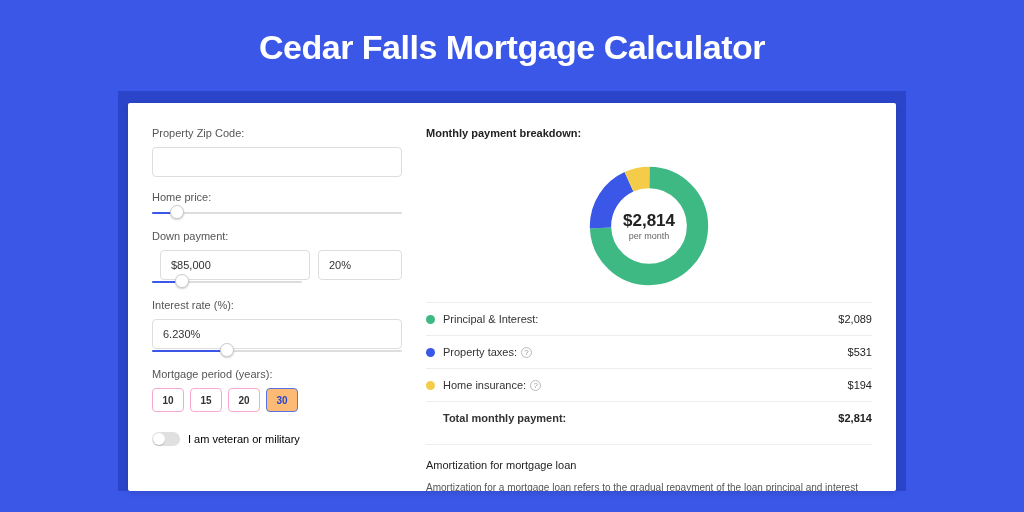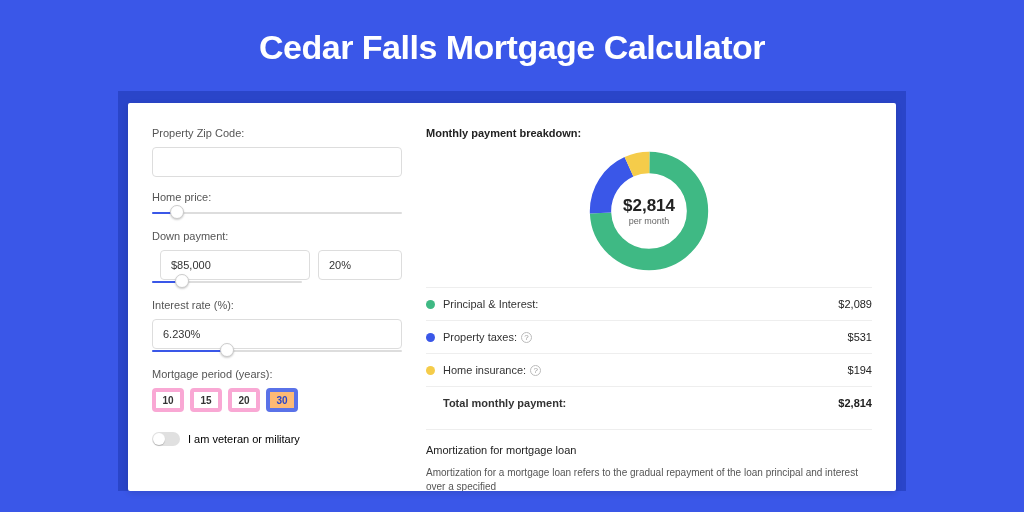--- a/index.html
+++ b/index.html
@@ -98,21 +98,21 @@
     background: #fff;
     border: 1px solid #ccc;
     border-radius: 50%;
     box-shadow: 0 1px 2px rgba(0,0,0,0.2);
     transform: translateX(-50%);
   }
   .period-row { display: flex; gap: 6px; }
   .period-btn {
     width: 32px; height: 24px;
     display: flex; align-items: center; justify-content: center;
-    border: 4px solid #f9a8d4;
+    border: 1px solid #f9a8d4;
     border-radius: 4px;
     font-size: 10px;
     color: #333;
     background: #fff;
     cursor: pointer;
     font-weight: 600;
   }
   .period-btn.active {
     background: #fdba74;
     border-color: #5a72e8;
@@ -127,21 +127,21 @@
     cursor: pointer;
   }
   .toggle-knob {
     position: absolute;
     width: 12px; height: 12px;
     background: #fff;
     border-radius: 50%;
     top: 1px; left: 1px;
     box-shadow: 0 1px 1px rgba(0,0,0,0.2);
   }
-  .right-title { font-size: 11px; font-weight: 700; color: #222; margin-bottom: 8px; }
+  .right-title { font-size: 11px; font-weight: 700; color: #222; margin-bottom: 23px; }
   .donut-wrap {
     display: flex;
     justify-content: center;
     align-items: center;
     height: 150px;
     margin-bottom: 12px;
     position: relative;
   }
   .donut-center {
     position: absolute;

